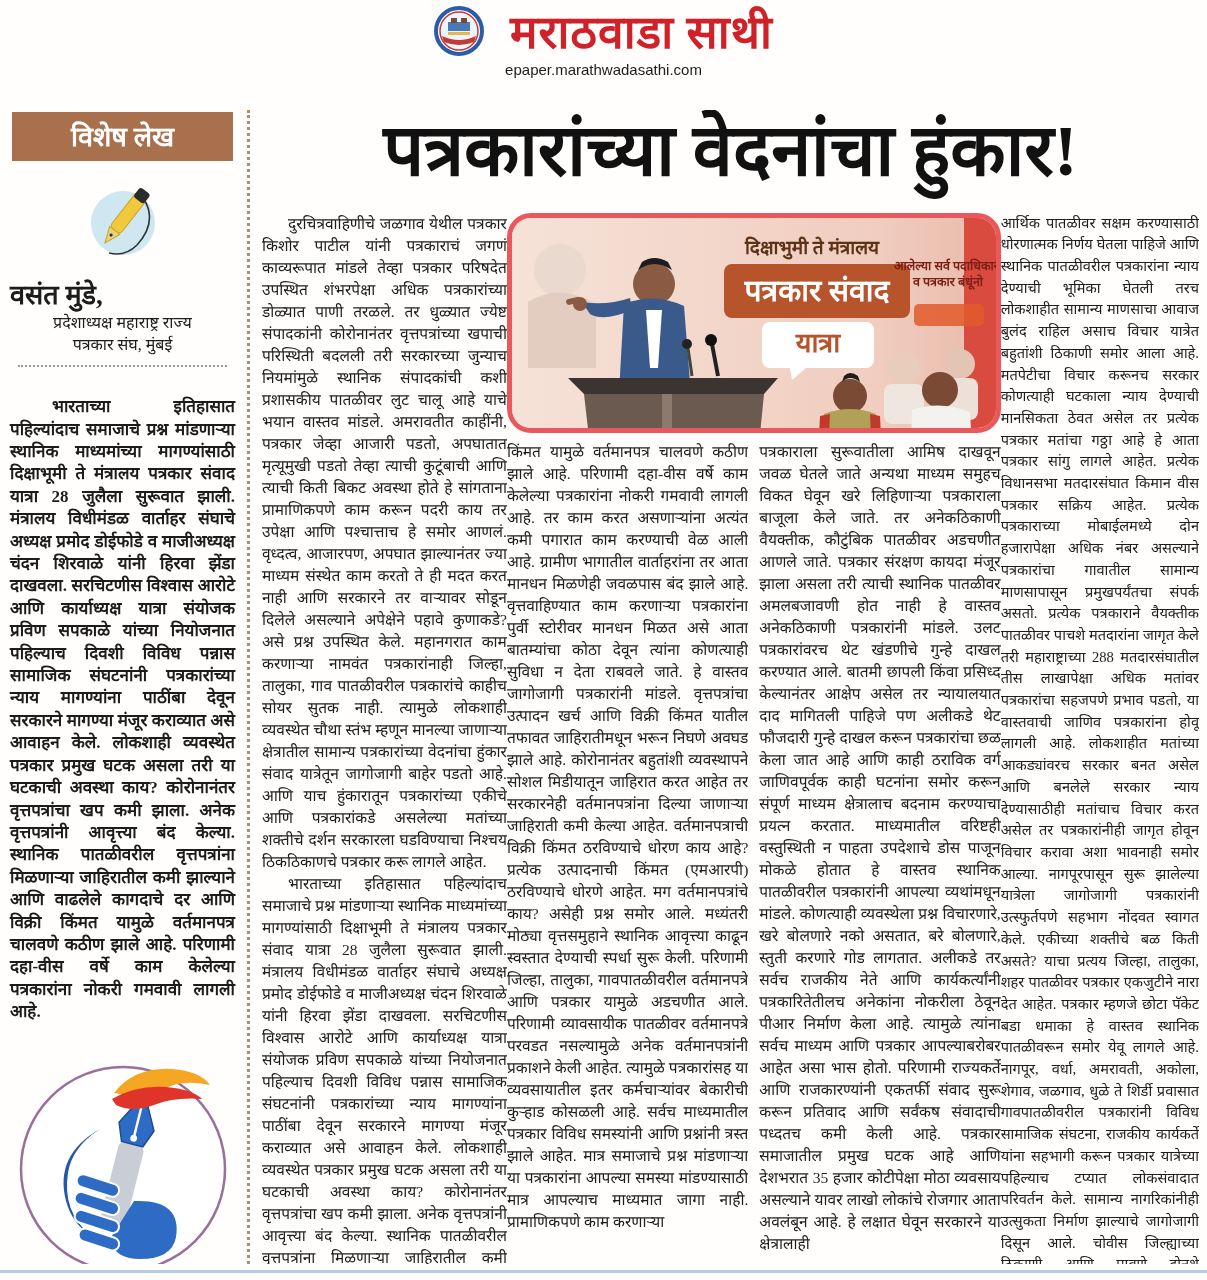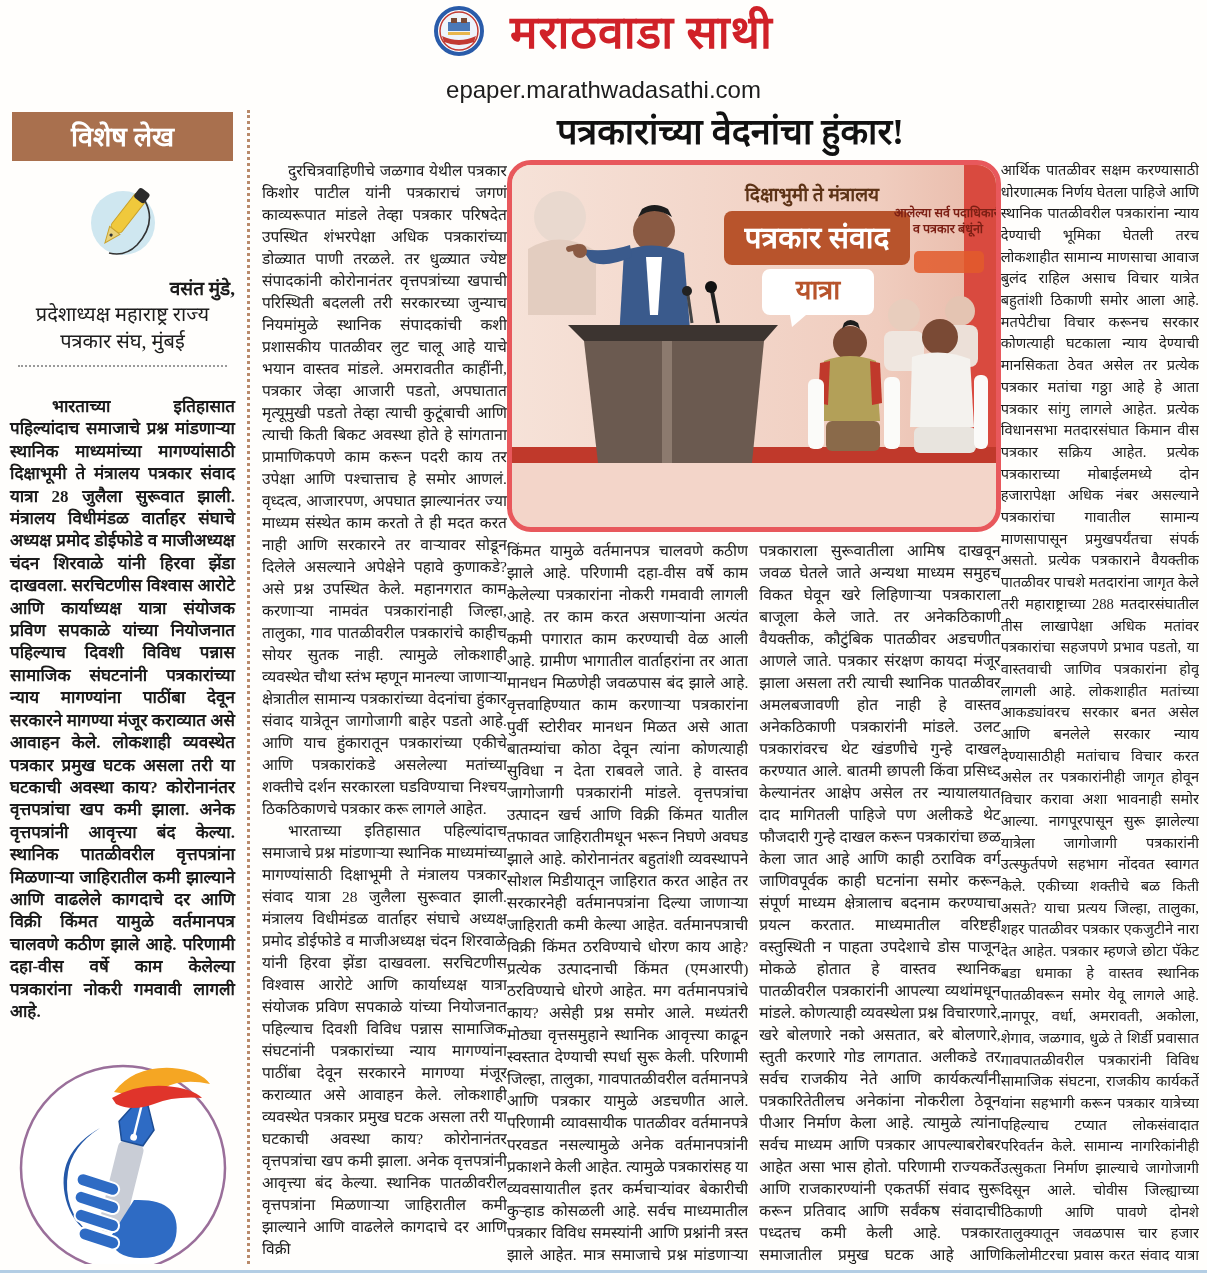--- a/index.html
+++ b/index.html
@@ -9,51 +9,51 @@
     font-family:"Liberation Serif", serif; color:#1c1c1c;
     overflow:hidden;
   }
   .page { position:relative; width:1207px; height:1280px; background:#fffefc; }
   .page-bottom-rule { position:absolute; left:0; right:0; bottom:7px; height:3px; background:#b3cde3; }
 
   
   .header { text-align:center; padding-top:6px; }
   .masthead-row { display:flex; align-items:center; justify-content:center; gap:26px; }
   .pub-title { font-size:46px; font-weight:bold; color:#d02128; letter-spacing:1px; line-height:1.05; }
-  .website { font-family:"Liberation Sans", sans-serif; font-size:24px; color:#1d1d1d; margin-top:16px; }
+  .website { font-family:"Liberation Sans", sans-serif; font-size:15px; color:#1d1d1d; margin-top:1px; }
   .dateline { font-family:"Liberation Sans", sans-serif; font-size:20px; color:#1d1d1d; margin-top:1px; }
 
   
   .content { position:absolute; top:110px; left:8px; right:8px; bottom:16px; display:flex; }
 
   
   .sidebar { width:242px; padding:2px 12px 0 2px; border-right:3px dotted #b98a6a; display:flex; flex-direction:column; overflow:hidden; }
   .section-banner { background:#a9704e; color:#ffffff; text-align:center; font-size:27px; font-weight:bold; padding:5px 16px 7px; margin:0 2px 8px; }
   .pen-badge { text-align:center; margin:2px 0 2px; }
-  .author-name { text-align:right; font-size:19px; font-weight:bold; margin-top:2px; }
-  .author-line { text-align:center; font-size:20px; line-height:1.35; }
+  .author-name { text-align:left; font-size:27px; font-weight:bold; margin-top:2px; }
+  .author-line { text-align:center; font-size:16px; line-height:1.35; }
   .dotted-sep { border-top:2px dotted #9a9a9a; margin:10px 8px 12px; }
   .intro { font-weight:bold; font-size:17px; line-height:22.4px; text-align:justify; text-indent:42px; flex:0 0 auto; }
   .illustration { text-align:center; margin-top:10px; }
 
   
   .main { flex:1; padding-left:12px; display:flex; flex-direction:column; overflow:hidden; }
-  .headline { text-align:center; font-size:36px; font-weight:bold; color:#111; line-height:1.05; padding:4px 0 8px; }
+  .headline { text-align:center; font-size:72px; font-weight:bold; color:#111; line-height:1.05; padding:4px 0 23px; }
   .cols { display:flex; flex:1; overflow:hidden; }
   .textcol { text-align:justify; overflow:hidden; }
   .colA { width:247px; font-size:15.5px; line-height:22px; }
   .mid  { width:498px; display:flex; flex-direction:column; overflow:hidden; }
   .mid-cols { display:flex; gap:11px; flex:1; overflow:hidden; }
   .colB, .colC { flex:1; font-size:15.5px; line-height:22px; }
   .colD { width:200px; font-size:14.6px; line-height:21.7px; }
   .para { margin:0; text-indent:26px; }
   .para + .para { margin-top:0; }
 
   
-  .photo { height:372px; border:5px solid #e8585c; border-radius:24px; overflow:hidden; margin-bottom:8px; position:relative; background:#f3d5c9; flex:0 0 auto; }
+  .photo { height:220px; border:5px solid #e8585c; border-radius:24px; overflow:hidden; margin-bottom:8px; position:relative; background:#f3d5c9; flex:0 0 auto; }
   .photo svg { display:block; }
 </style>
 </head>
 <body>
 
 <div class="page">
 
   <div class="header">
     <div class="masthead-row">
       <span>

